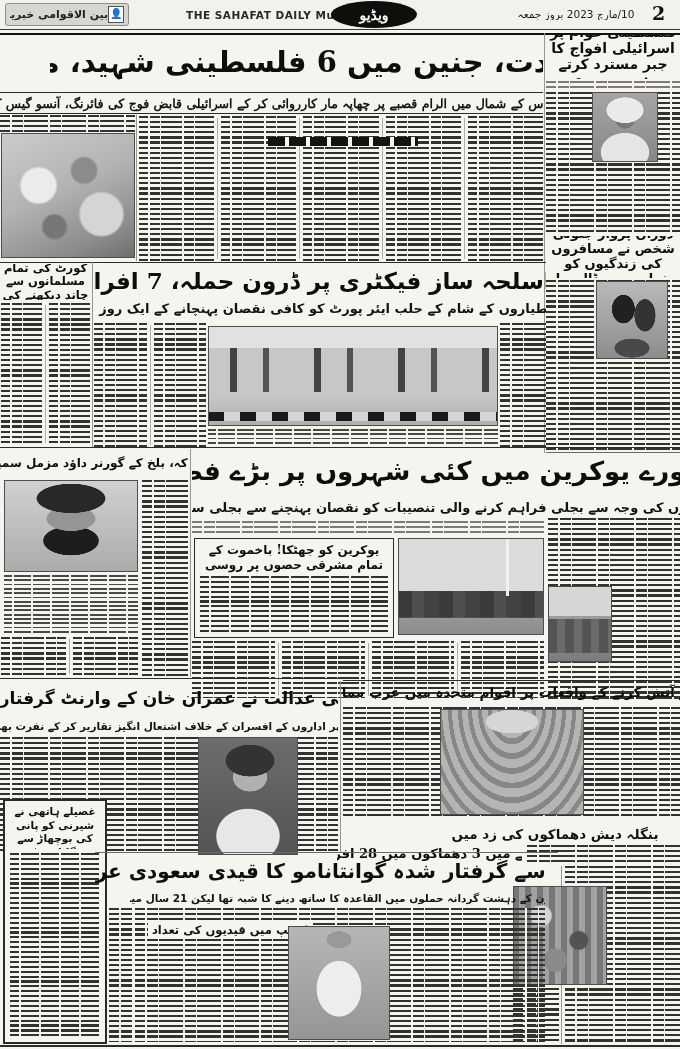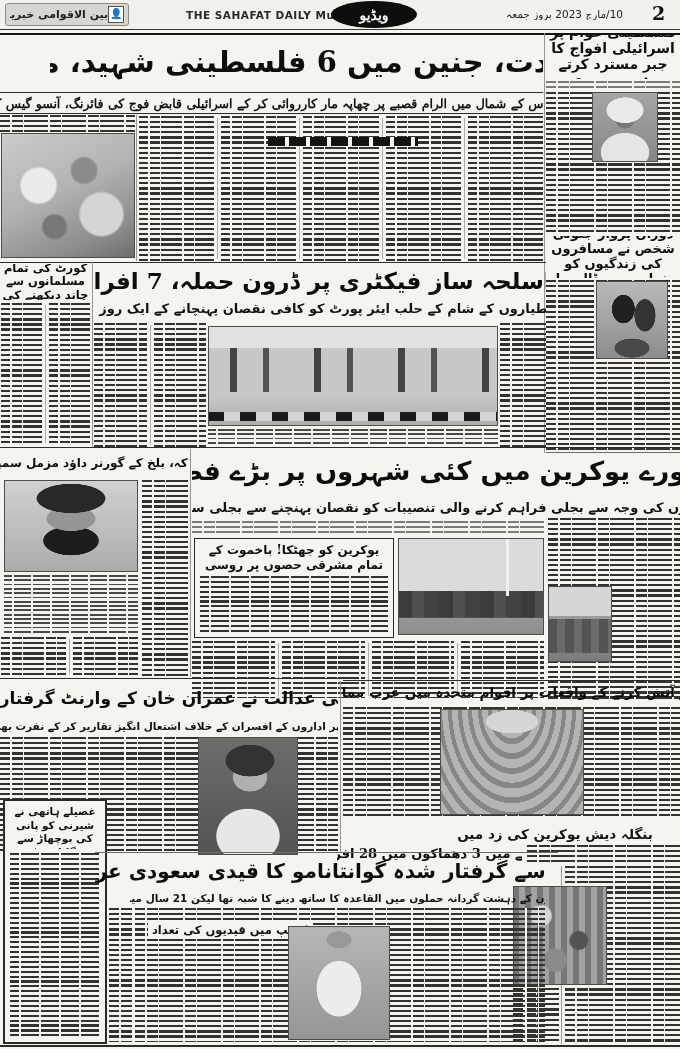--- a/index.html
+++ b/index.html
@@ -113,22 +113,22 @@
   .chip{position:absolute;left:5px;top:3px;width:124px;height:23px;background:#d8d6d0;
         border:1px solid #8f8d87;border-radius:3px;display:flex;align-items:center;
         flex-direction:row;justify-content:space-between;padding:0 4px;box-sizing:border-box;}
   .chip .lbl{direction:rtl;font-size:11px;font-weight:700;color:#23221f;white-space:nowrap;overflow:hidden;}
   .chip .ico{width:15px;height:15px;background:#fdfdfb;border:1px solid #55534e;font-size:10px;
         line-height:14px;text-align:center;color:#1c1b18;}
   .men{position:absolute;left:186px;top:9px;font-size:10.5px;letter-spacing:.5px;color:#2a2926;font-weight:700;white-space:nowrap;}
   .oval{position:absolute;left:331px;top:1px;width:86px;height:27px;background:#0f0e0c;color:#fbfaf6;
         border-radius:50%;display:flex;align-items:center;justify-content:center;
         font-family:"DejaVu Serif",serif;font-weight:700;font-size:14px;direction:rtl;}
-  .date{position:absolute;left:505px;top:8px;width:118px;font-size:10.5px;direction:rtl;
-        text-align:right;color:#1e1d1a;white-space:nowrap;overflow:hidden;}
+  .date{position:absolute;left:517px;top:8px;width:118px;font-size:10.5px;direction:rtl;
+        text-align:center;color:#1e1d1a;white-space:nowrap;overflow:hidden;}
   .pnum{position:absolute;left:652px;top:2px;font-size:19px;font-weight:700;color:#131210;
         font-family:"DejaVu Serif",serif;}
 </style>
 </head>
 <body>
 
 <div class="sheet">
 
   <div class="hr thin" style="left:0;top:1px;width:680px;"></div>
   <header class="abs topbar">
@@ -228,21 +228,21 @@
   <div class="boxed" style="left:3px;top:799px;width:104px;height:245px;border-width:2px;">
     <div class="bhl" style="font-size:10.5px;height:44px;line-height:1.3;">غصیلے ہاتھی نے شیرنی کو پانی کی بوچھاڑ سے بھگایا، ویڈیو وائرل</div>
     <div class="btx" style="height:185px;margin-top:4px;"></div>
   </div>
 
   <div class="hr" style="left:343px;top:680px;width:337px;"></div>
   <div class="hl nw" style="left:343px;top:682px;width:337px;height:22px;font-size:13.5px;">قرآن پاک نذر آتش کرنے کے واقعات پر اقوام متحدہ میں عرب ممالک کا احتجاج</div>
   <div class="tx" style="left:343px;top:707px;width:337px;height:112px;"></div>
   <div class="ph ph-unhall" style="left:440px;top:709px;width:144px;height:106px;"></div>
 
-  <div class="sub" style="left:440px;top:825px;width:230px;height:18px;font-size:13.5px;">بنگلہ دیش یوکرین کی زد میں</div>
+  <div class="sub" style="left:440px;top:825px;width:230px;height:18px;font-size:13.5px;">بنگلہ دیش دھماکوں کی زد میں</div>
   <div class="hl nw" style="left:337px;top:843px;width:185px;height:22px;font-size:13px;">ایک ہفتے میں 3 دھماکوں میں 28 افراد ہلاک</div>
   <div class="tx" style="left:527px;top:845px;width:153px;height:18px;"></div>
   <div class="vr" style="left:561px;top:866px;height:178px;"></div>
   <div class="tx" style="left:565px;top:866px;width:115px;height:178px;"></div>
   <div class="ph ph-crowd" style="left:513px;top:886px;width:94px;height:99px;"></div>
   <div class="tx" style="left:513px;top:988px;width:46px;height:56px;"></div>
 
   <div class="hr thin" style="left:95px;top:852px;width:463px;"></div>
   <div class="hl nw" style="left:95px;top:854px;width:450px;height:34px;font-size:20px;">پاکستان سے گرفتار شدہ گوانتانامو کا قیدی سعودی عرب منتقل</div>
   <div class="sub" style="left:130px;top:890px;width:415px;height:15px;font-size:10.5px;">غسان الشربی پر امریکہ پر نائن الیون کے دہشت گردانہ حملوں میں القاعدہ کا ساتھ دینے کا شبہ تھا لیکن 21 سال میں فرد جرم کبھی عائد نہیں کی گئی</div>

